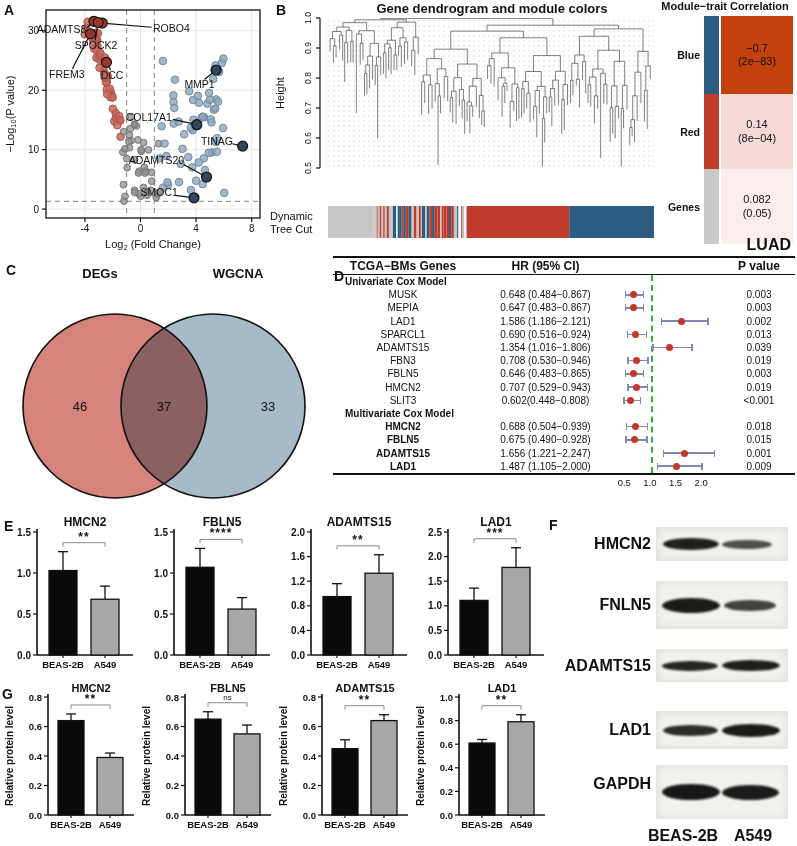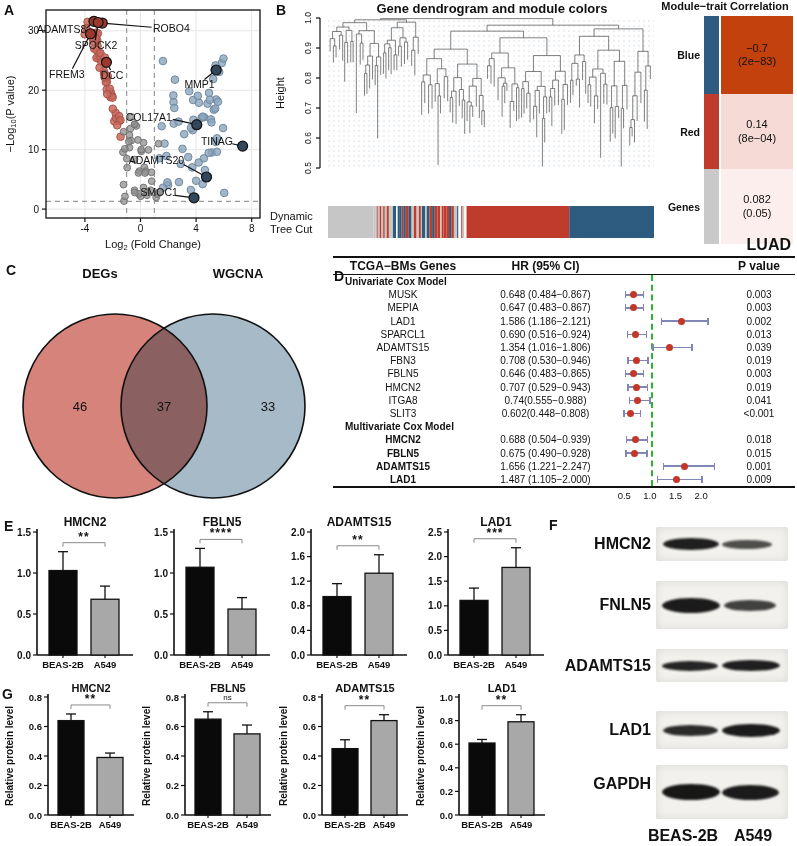--- a/index.html
+++ b/index.html
@@ -922,31 +922,20 @@
           <div class="fc2">0.707 (0.529−0.943)</div>
           <div class="fc3">
             <div style="position: absolute; z-index: 1; top: calc(50% - 0.75px); left: 9.16829px; width: 21.2049px; height: 1.5px; background: rgb(128, 135, 184);"></div>
             <div style="position: absolute; z-index: 1; top: calc(50% - 3.5px); left: 9.16829px; width: 1.6px; height: 7px; background: rgb(128, 135, 184);"></div>
             <div style="position: absolute; z-index: 1; top: calc(50% - 3.5px); left: 28.7732px; width: 1.6px; height: 7px; background: rgb(128, 135, 184);"></div>
             <div style="position: absolute; z-index: 2; top: calc(50% - 3.5px); left: 14.7854px; width: 7px; height: 7px; border-radius: 50%; background: rgb(194, 55, 40);"></div>
           </div>
           <div class="fc4">0.019</div>
         </div>
         <div class="forest-row">
-          <div class="fc1">ITGA8</div>
-          <div class="fc2">0.74(0.555−0.988)</div>
-          <div class="fc3">
-            <div style="position: absolute; z-index: 1; top: calc(50% - 0.75px); left: 10.5px; width: 22.178px; height: 1.5px; background: rgb(128, 135, 184);"></div>
-            <div style="position: absolute; z-index: 1; top: calc(50% - 3.5px); left: 10.5px; width: 1.6px; height: 7px; background: rgb(128, 135, 184);"></div>
-            <div style="position: absolute; z-index: 1; top: calc(50% - 3.5px); left: 31.078px; width: 1.6px; height: 7px; background: rgb(128, 135, 184);"></div>
-            <div style="position: absolute; z-index: 2; top: calc(50% - 3.5px); left: 16.4756px; width: 7px; height: 7px; border-radius: 50%; background: rgb(194, 55, 40);"></div>
-          </div>
-          <div class="fc4">0.041</div>
-        </div>
-        <div class="forest-row">
           <div class="fc1">SLIT3</div>
           <div class="fc2">0.602(0.448−0.808)</div>
           <div class="fc3">
             <div style="position: absolute; z-index: 1; top: calc(50% - 0.75px); left: 5.01951px; width: 18.439px; height: 1.5px; background: rgb(128, 135, 184);"></div>
             <div style="position: absolute; z-index: 1; top: calc(50% - 3.5px); left: 5.01951px; width: 1.6px; height: 7px; background: rgb(128, 135, 184);"></div>
             <div style="position: absolute; z-index: 1; top: calc(50% - 3.5px); left: 21.8585px; width: 1.6px; height: 7px; background: rgb(128, 135, 184);"></div>
             <div style="position: absolute; z-index: 2; top: calc(50% - 3.5px); left: 9.40732px; width: 7px; height: 7px; border-radius: 50%; background: rgb(194, 55, 40);"></div>
           </div>
           <div class="fc4">&lt;0.001</div>
         </div>

